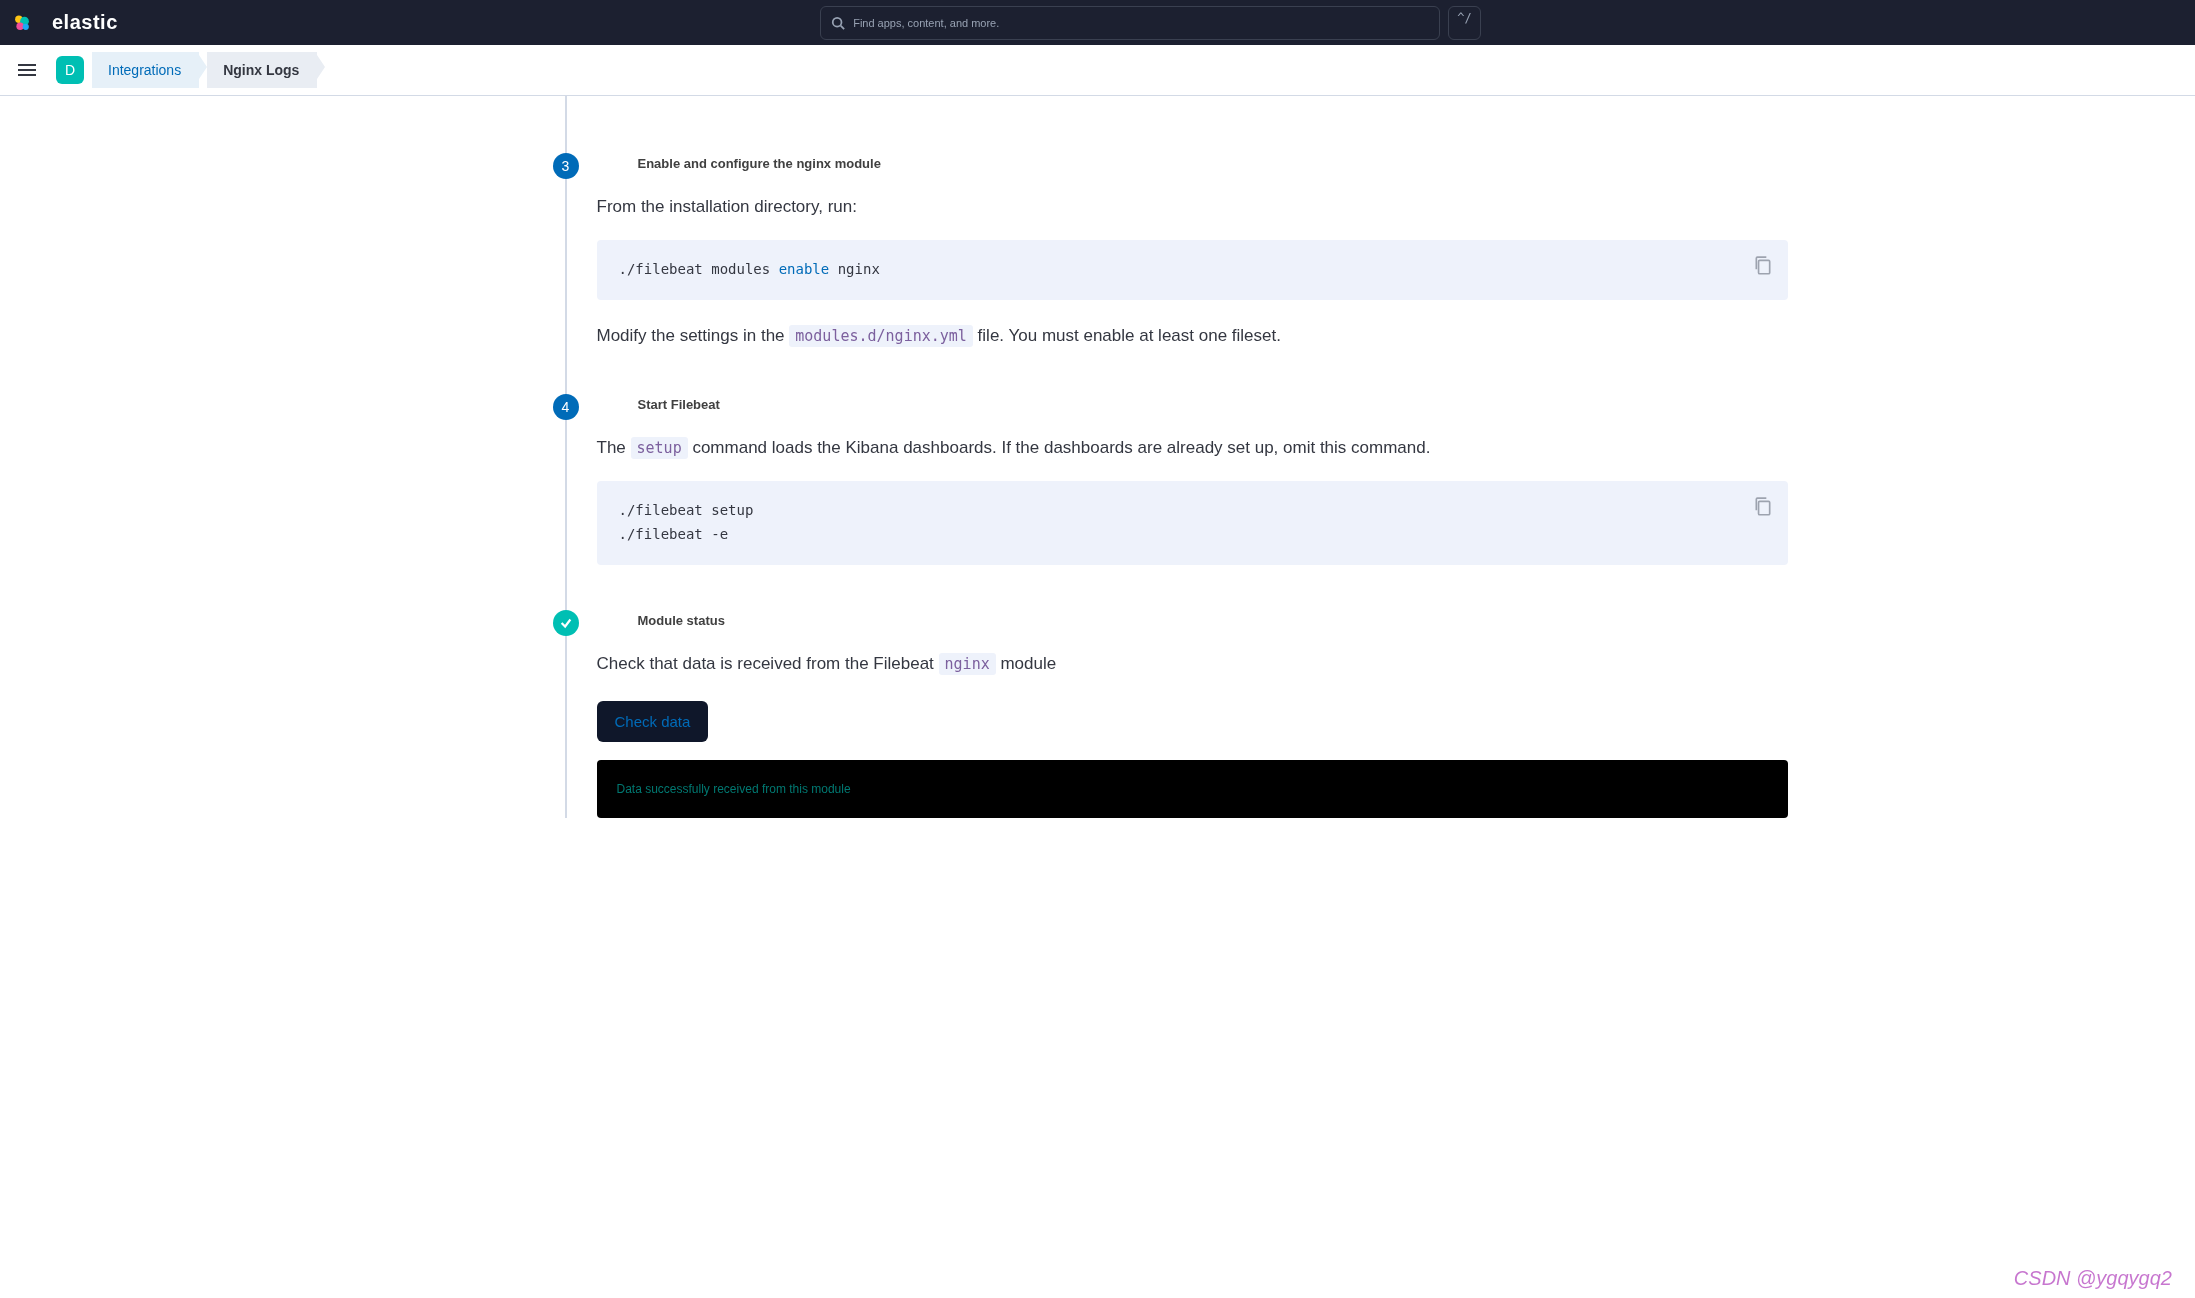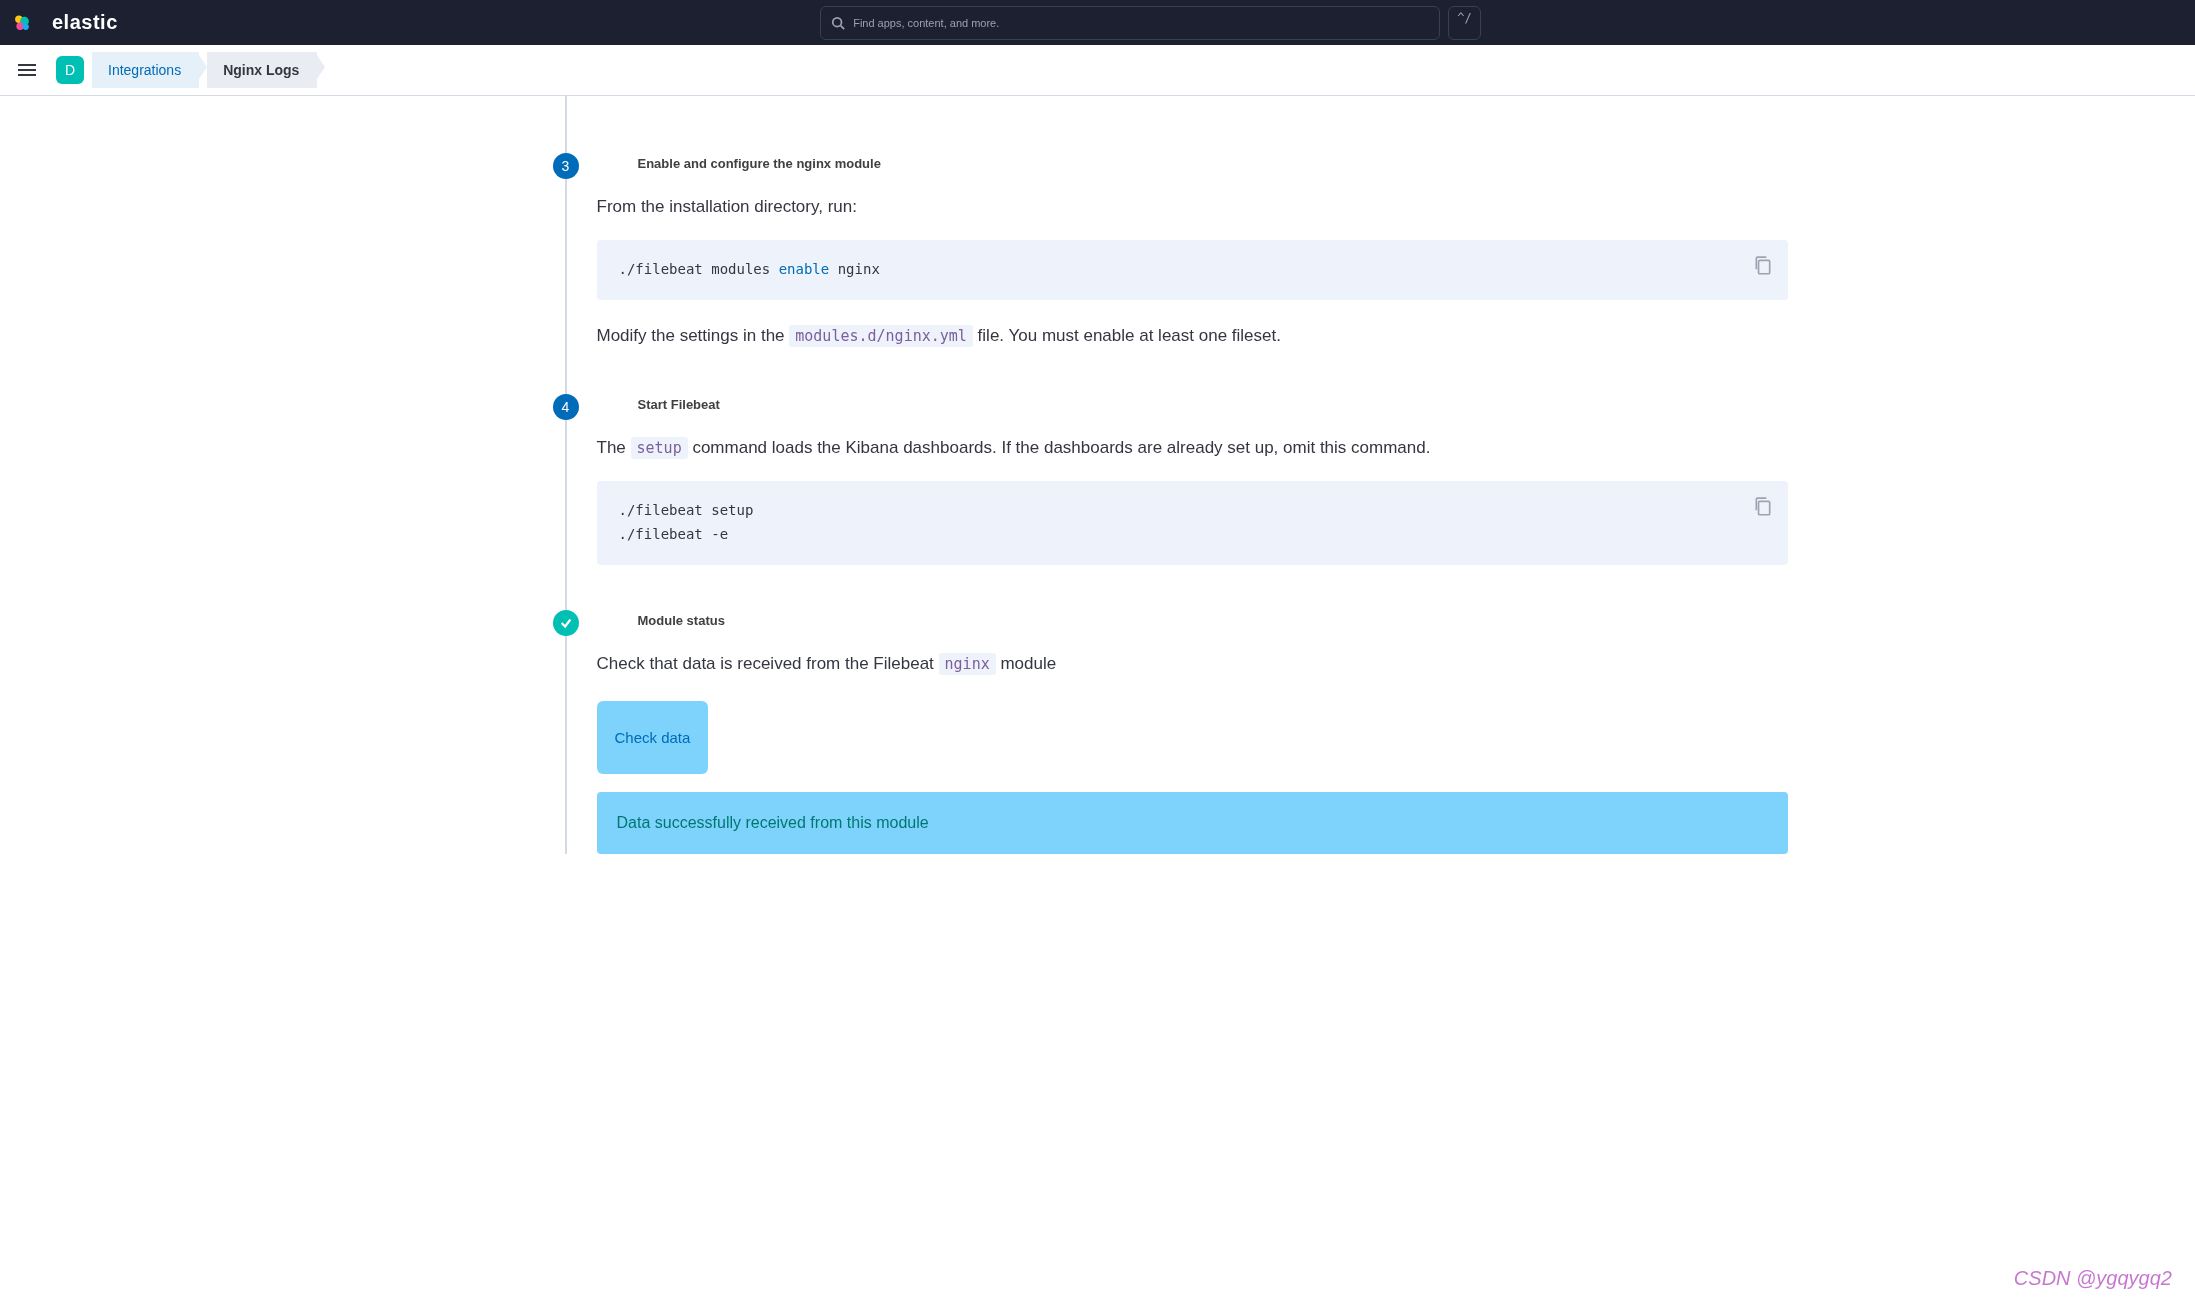--- a/index.html
+++ b/index.html
@@ -29,22 +29,22 @@
 .step { position:relative; padding-left:30px; margin-bottom:48px; }
 .badge { position:absolute; left:-14px; top:-3px; width:26px; height:26px; border-radius:50%; display:flex; align-items:center; justify-content:center; color:#fff; font-size:14px; font-weight:500; }
 .badge-num { background:#006bb8; }
 .badge-check { background:#00bfb3; }
 .step-title { font-size:13px; font-weight:700; color:#404040; margin-bottom:22px;margin-left:41px; }
 .step-text { font-size:17px; color:#343741; margin-bottom:20px; line-height:1.6; }
 .code-block { background:#eef2fb; border-radius:4px; padding:18px 22px; font-family:"SFMono-Regular",Consolas,Menlo,monospace; font-size:14px; color:#343741; position:relative; margin-bottom:22px; white-space:pre; line-height:1.7; }
 .code-kw { color:#006bb8; }
 .copy-btn { position:absolute; right:16px; top:16px; width:18px; height:20px; cursor:pointer; opacity:0.6; }
 .inline-code { background:#eef2fb; border-radius:3px; padding:2px 6px; font-family:"SFMono-Regular",Consolas,Menlo,monospace; font-size:15px; color:#7c609e; }
-.check-btn { background:#7dd3fc; color:#006bb8; border:none; border-radius:6px; padding:28px 18px; font-size:15px; cursor:pointer; margin-top:4px; margin-bottom:18px; }
-.success { background:#7dd3fc; color:#007871; padding:22px 20px; font-size:16px; border-radius:4px; }
+.check-btn { background:#0f172a; color:#006bb8; border:none; border-radius:6px; padding:12px 18px; font-size:15px; cursor:pointer; margin-top:4px; margin-bottom:18px; }
+.success { background:#000000; color:#007871; padding:22px 20px; font-size:12px; border-radius:4px; }
 .watermark { position:fixed; right:23px; bottom:8px; color:#a21caf; font-size:20px; font-style:italic; opacity:0.6; pointer-events:none; }
 </style>
 </head>
 <body>
 
 <div class="header">
   <div class="logo">
     <svg class="logo-mark" viewBox="0 0 32 32">
         <circle cx="11" cy="10" r="6" fill="#fec514"></circle>
         <circle cx="20" cy="13" r="7" fill="#00bfb3"></circle>

